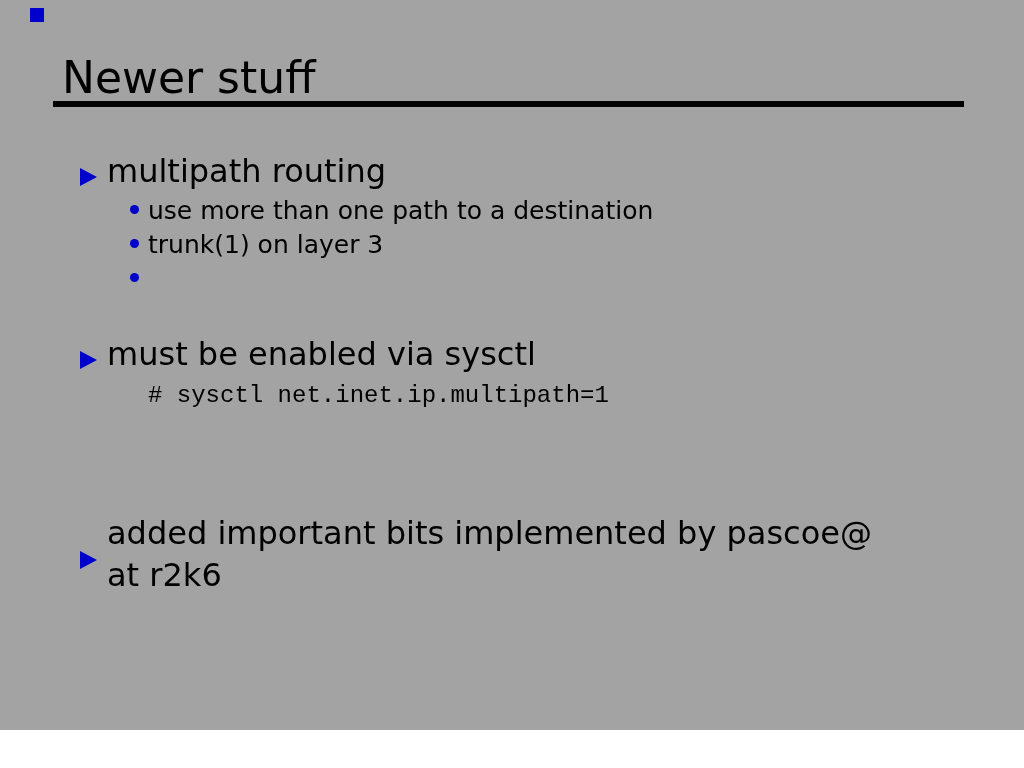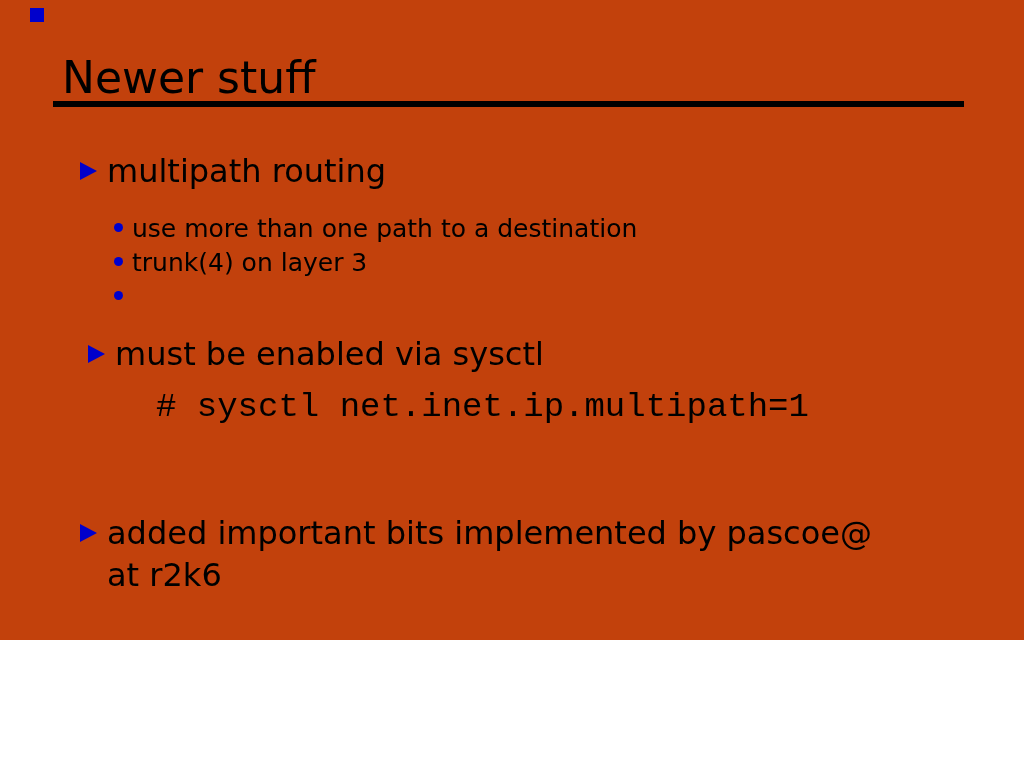--- a/index.html
+++ b/index.html
@@ -3,22 +3,22 @@
 <meta charset="utf-8">
 <style>
   html, body {
     margin: 0;
     padding: 0;
     background: #ffffff;
   }
   .slide {
     position: relative;
     width: 1024px;
-    height: 640px;
-    background: #c2410c;
+    height: 730px;
+    background: #a3a3a3;
     overflow: hidden;
     font-family: "DejaVu Sans", sans-serif;
     color: #000000;
     text-decoration: underline;
   }
   .corner-square {
     position: absolute;
     left: 30px;
     width: 14px;
     height: 14px;
@@ -40,62 +40,62 @@
     position: absolute;
     left: 53px;
     top: 101px;
     width: 911px;
     height: 6px;
     background: #000000;
   }
 
   .section { position: absolute; left: 0; right: 0; }
   .sec1 { top: 150px; }
-  .sec2 { top: 333px; padding-left: 8px; }
+  .sec2 { top: 333px; }
   .sec3 { top: 512px; }
 
   .l1-row {
     display: flex;
-    align-items: flex-start;
+    align-items: center;
     font-size: 32px;
     line-height: 42px;
   }
   .tri {
     flex: 0 0 auto;
     width: 0;
     height: 0;
     border-top: 9px solid transparent;
     border-bottom: 9px solid transparent;
     border-left: 17px solid #0000cc;
     margin: 12px 10px 0 80px;
   }
   .l1-text {
     max-width: 800px;
   }
 
-  .l2-list { margin-top: 20px; }
+  .l2-list { margin-top: 2px; padding-left: 16px; }
   .l2-row {
     display: flex;
     align-items: flex-start;
     font-size: 25px;
     line-height: 34px;
   }
   .dot {
     flex: 0 0 auto;
     width: 9px;
     height: 9px;
     border-radius: 50%;
     background: #0000cc;
     margin: 11px 9px 0 114px;
   }
 
   .code-line {
-    margin: 12px 0 0 148px;
+    margin: 1px 0 0 148px;
     font-family: "Liberation Mono", "DejaVu Sans Mono", monospace;
-    font-size: 34px;
+    font-size: 24px;
     line-height: 40px;
     white-space: nowrap;
     color: #000000;
   }
 </style>
 </head>
 <body>
 
 <div class="slide">
 
@@ -110,21 +110,21 @@
       <span class="tri"></span>
       <span class="l1-text">multipath routing</span>
     </div>
     <div class="l2-list">
       <div class="l2-row">
         <span class="dot"></span>
         <span>use more than one path to a destination</span>
       </div>
       <div class="l2-row">
         <span class="dot"></span>
-        <span>trunk(4) on layer 3</span>
+        <span>trunk(1) on layer 3</span>
       </div>
       <div class="l2-row">
         <span class="dot"></span>
       </div>
     </div>
   </div>
 
   <div class="section sec2">
     <div class="l1-row">
       <span class="tri"></span>

